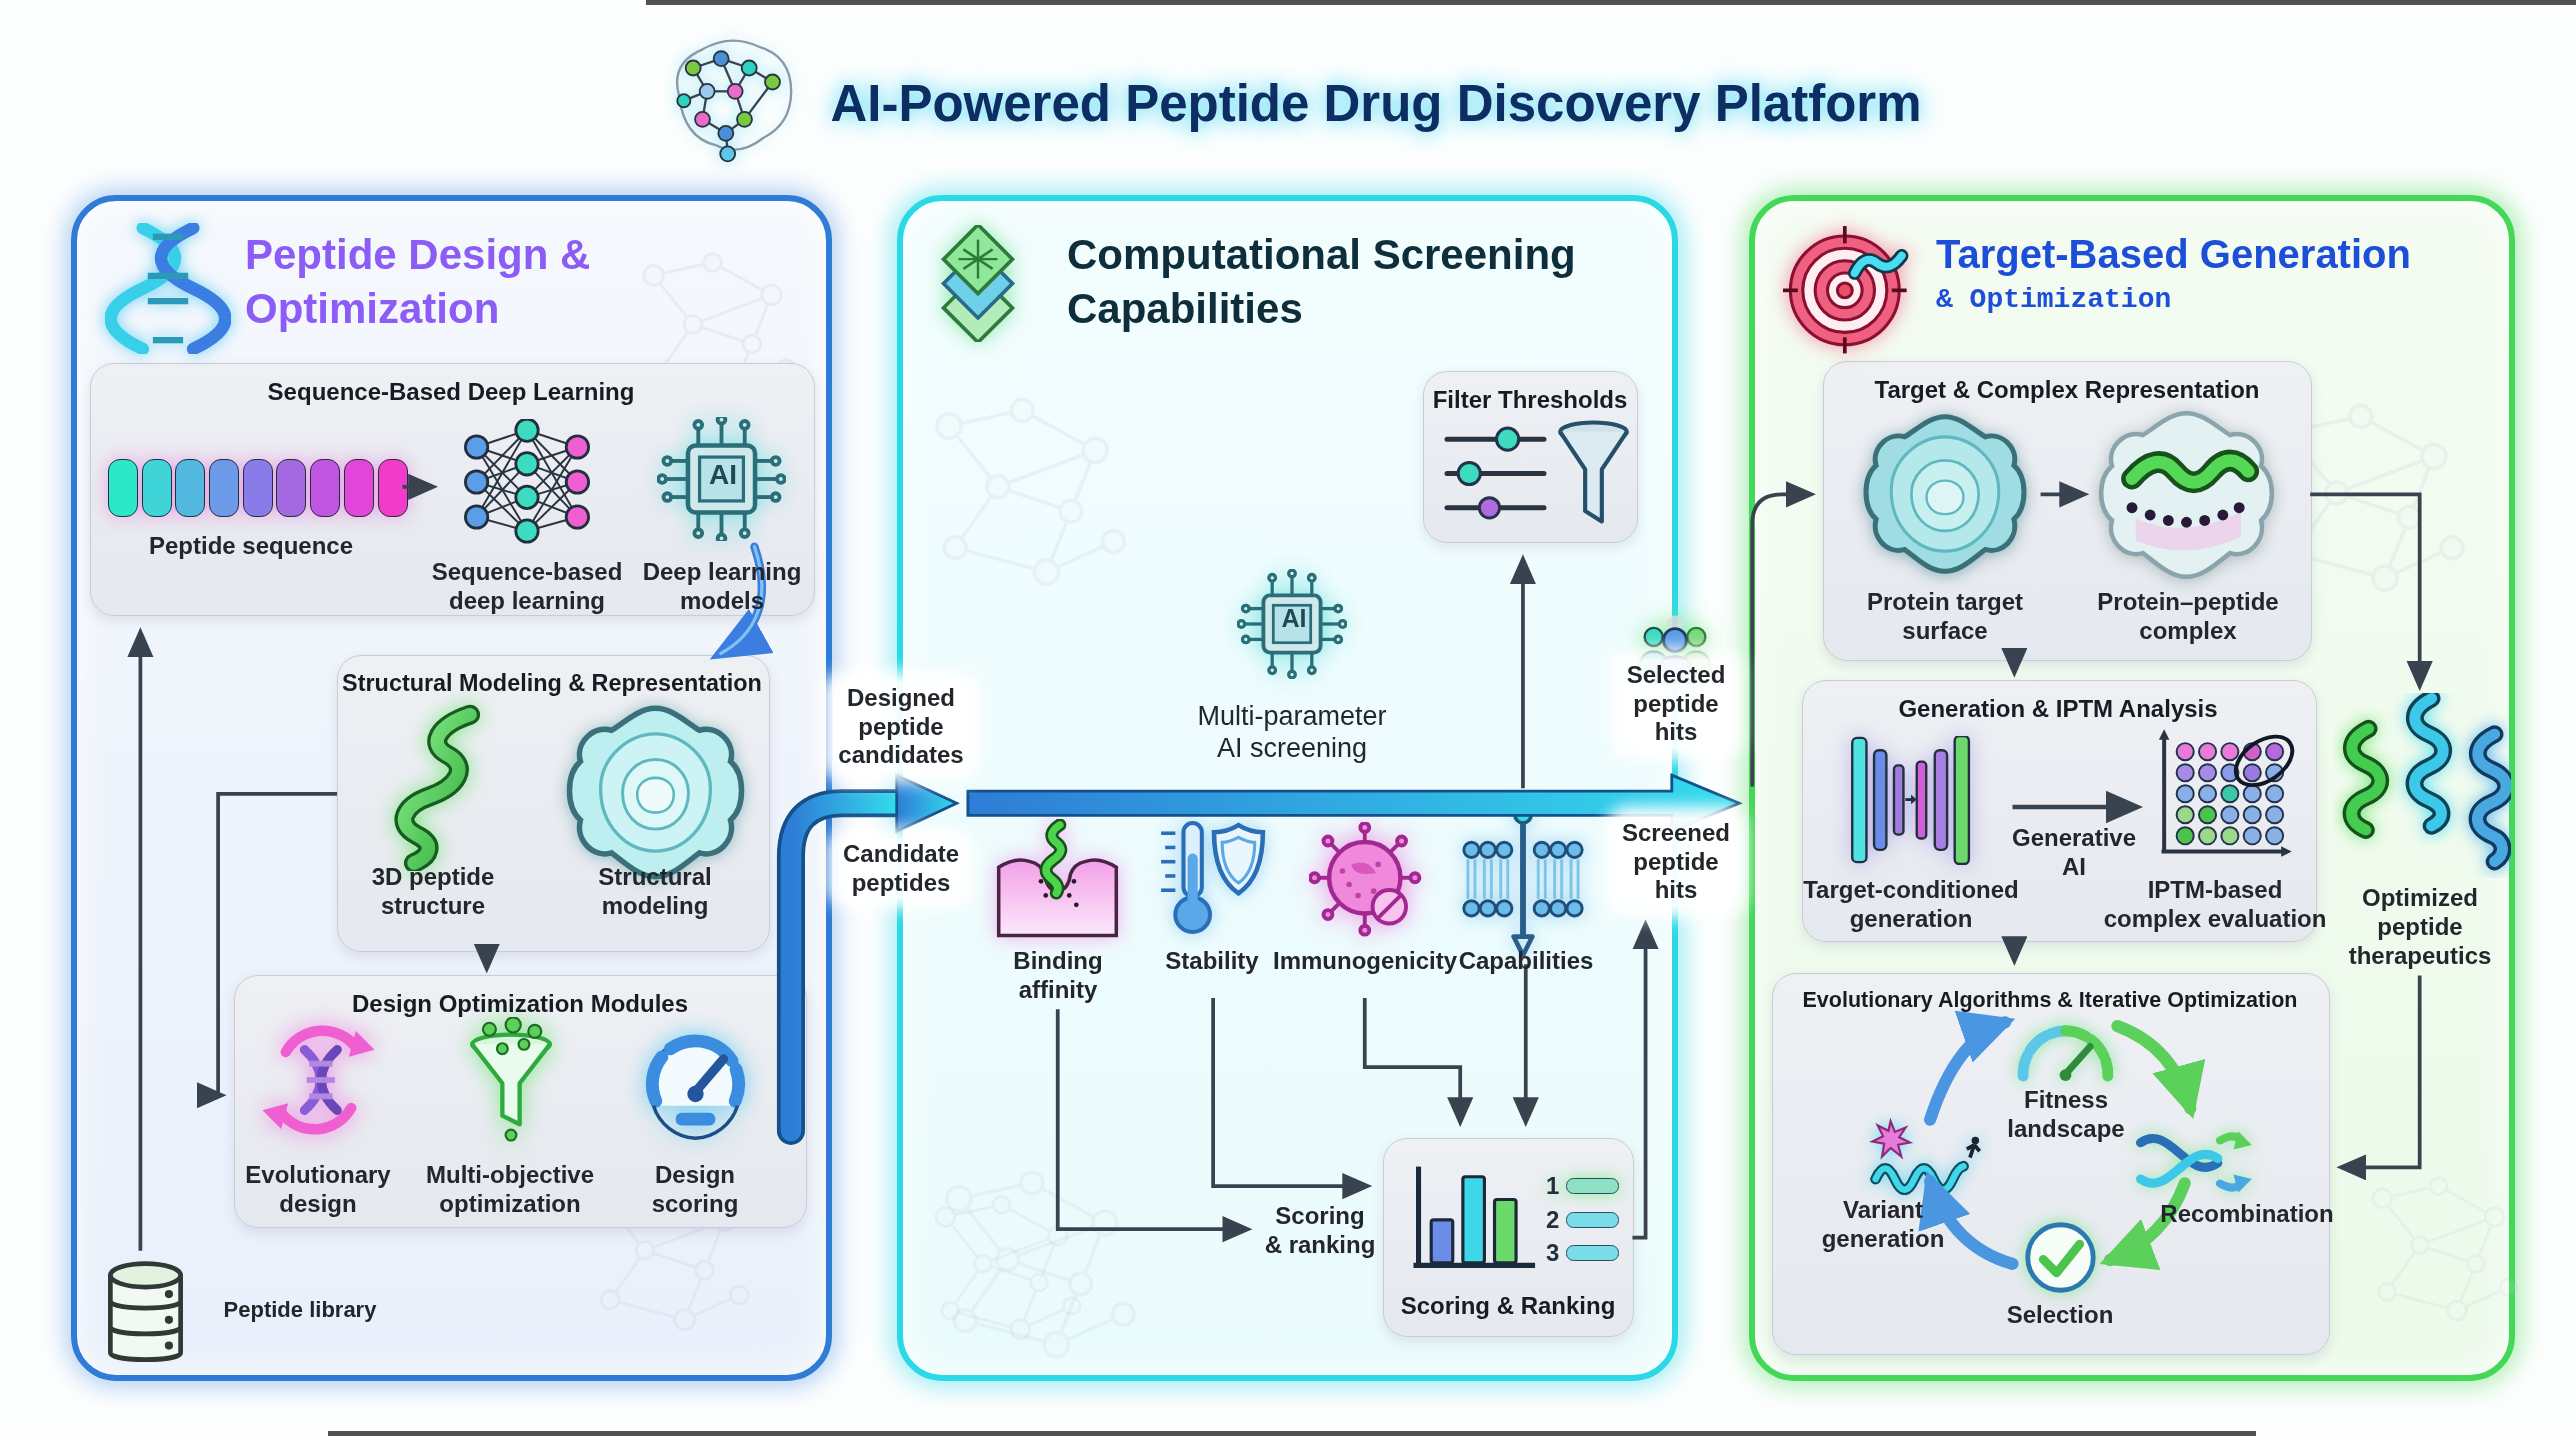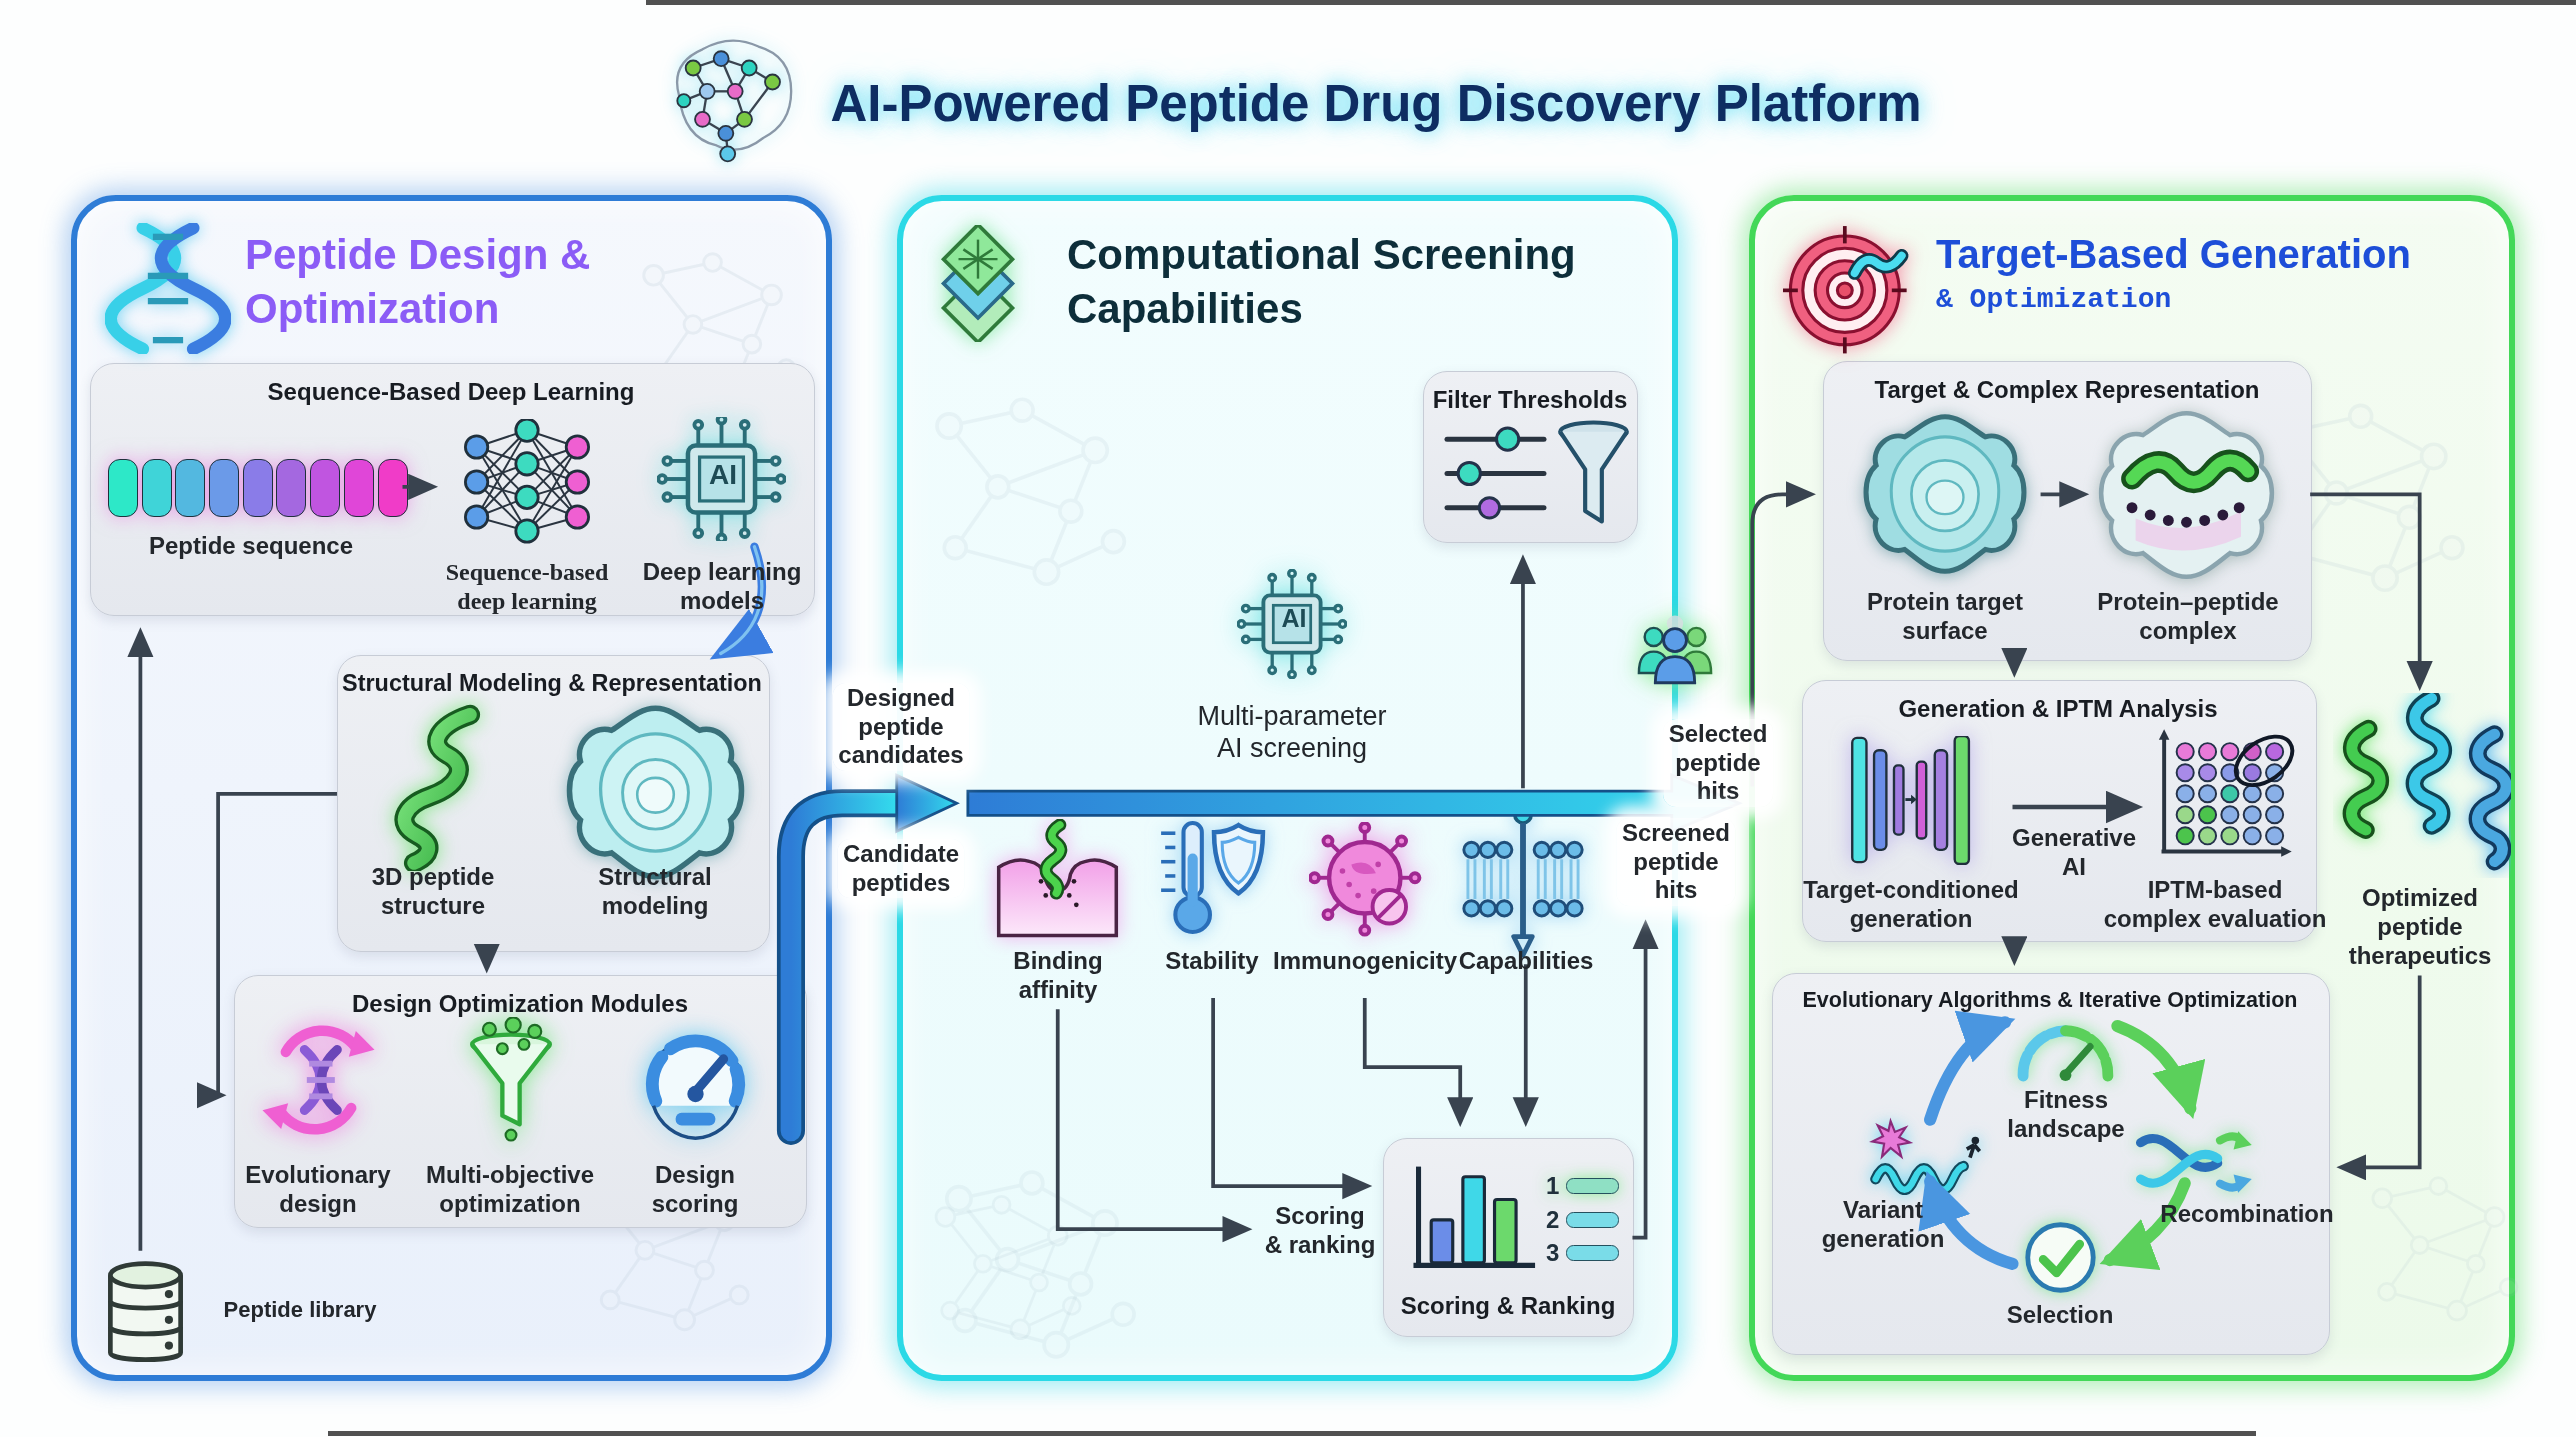--- a/index.html
+++ b/index.html
@@ -684,21 +684,21 @@
 
   <div class="ptitle design" style="left:245px;top:234px;">Peptide Design &amp;</div>
   <div class="ptitle design" style="left:245px;top:288px;">Optimization</div>
   <div class="ptitle screen" style="left:1067px;top:234px;">Computational Screening</div>
   <div class="ptitle screen" style="left:1067px;top:288px;">Capabilities</div>
   <div class="ptitle target" style="left:1936px;top:234px;font-size:40px;">Target-Based Generation</div>
   <div class="ptitle target" style="left:1936px;top:286px;font-size:28px;font-family:Liberation Mono, monospace;">&amp; Optimization</div>
 
   <div class="bt" style="left:451px;top:378px;">Sequence-Based Deep Learning</div>
   <div class="lbl" style="left:251px;top:532px;">Peptide sequence</div>
-  <div class="lbl" style="left:527px;top:558px;font-family:Liberation Serif, serif;">
+  <div class="lbl" style="left:527px;top:558px;">
     <div>Sequence-based</div>
       <div>deep learning</div>
     </div>
   <div class="lbl" style="left:722px;top:558px;">
     <div>Deep learning</div>
       <div>models</div>
     </div>
   <div class="bt" style="left:552px;top:670px;font-size:23.4px;">Structural Modeling &amp; Representation</div>
   <div class="lbl" style="left:433px;top:863px;">
     <div>3D peptide</div>
@@ -730,21 +730,21 @@
     </div>
   <div class="lbl glow" style="left:901px;top:683px;">
     <div>Designed</div>
       <div>peptide</div>
       <div>candidates</div>
     </div>
   <div class="lbl glow" style="left:901px;top:839px;">
     <div>Candidate</div>
       <div>peptides</div>
     </div>
-  <div class="lbl glow" style="left:1676px;top:719px;margin-left:42px;">
+  <div class="lbl glow" style="left:1676px;top:660px;">
     <div>Selected</div>
       <div>peptide</div>
       <div>hits</div>
     </div>
   <div class="lbl glow" style="left:1676px;top:818px;">
     <div>Screened</div>
       <div>peptide</div>
       <div>hits</div>
     </div>
   <div class="lbl" style="left:1058px;top:947px;">

